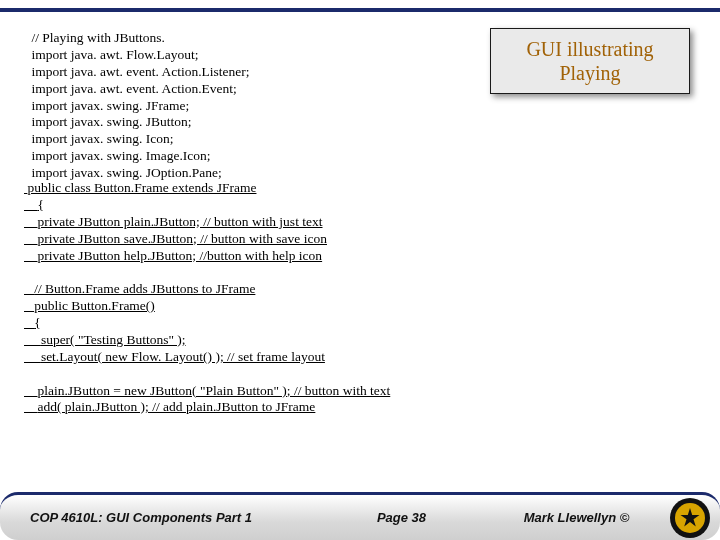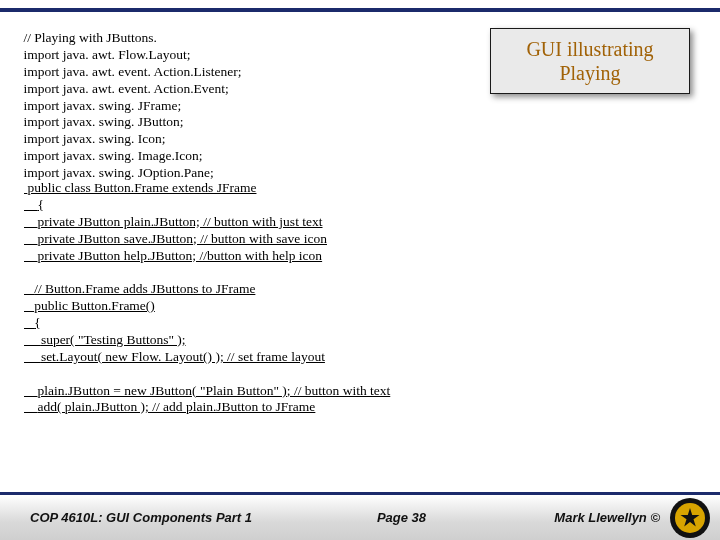--- a/index.html
+++ b/index.html
@@ -29,21 +29,21 @@
     background: #eaeaea;
     border: 1px solid #1a1a1a;
     box-shadow: 3px 3px 6px rgba(0,0,0,0.45);
     font-size: 20px;
     line-height: 1.2;
     color: #a16207;
   }
   .code-block {
     position: absolute;
     top: 30px;
-    left: 20px;
+    left: 28px;
     right: 260px;
     font-size: 13.5px;
     line-height: 1.25;
     color: #000;
     white-space: pre-wrap;
   }
   .code-block-2 {
     position: absolute;
     top: 180px;
     left: 24px;
@@ -60,24 +60,25 @@
     height: 48px;
     background: linear-gradient(#ffffff 0%, #d9d9d9 60%, #cfcfcf 100%);
     border-top: 3px solid #1b2a6b;
     display: flex;
     align-items: center;
     font-family: Arial, Helvetica, sans-serif;
     font-size: 13px;
     font-weight: bold;
     font-style: italic;
     color: #111;
+    border-radius: 18px;
   }
   .footer .left { flex: 0 0 auto; padding-left: 30px; width: 310px; }
   .footer .center { flex: 1 1 auto; text-align: center; }
-  .footer .right { flex: 0 0 auto; padding-right: 8px; width: 175px; text-align: right; }
+  .footer .right { flex: 0 0 auto; padding-right: 8px; width: 175px; text-align: center; }
   .logo {
     flex: 0 0 auto;
     width: 44px; height: 44px;
     margin-right: 8px;
     position: relative;
   }
   .logo svg { width: 44px; height: 44px; display: block; }
 </style>
 </head>
 <body>

